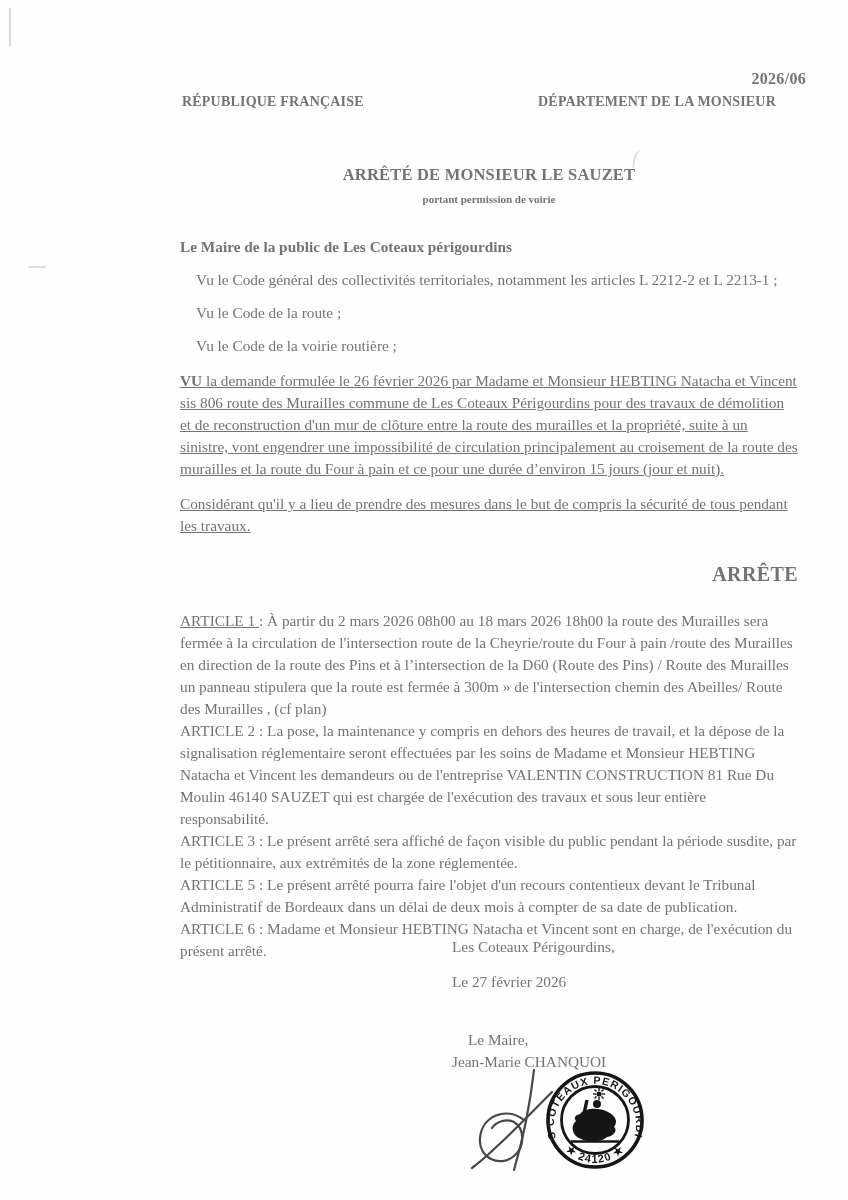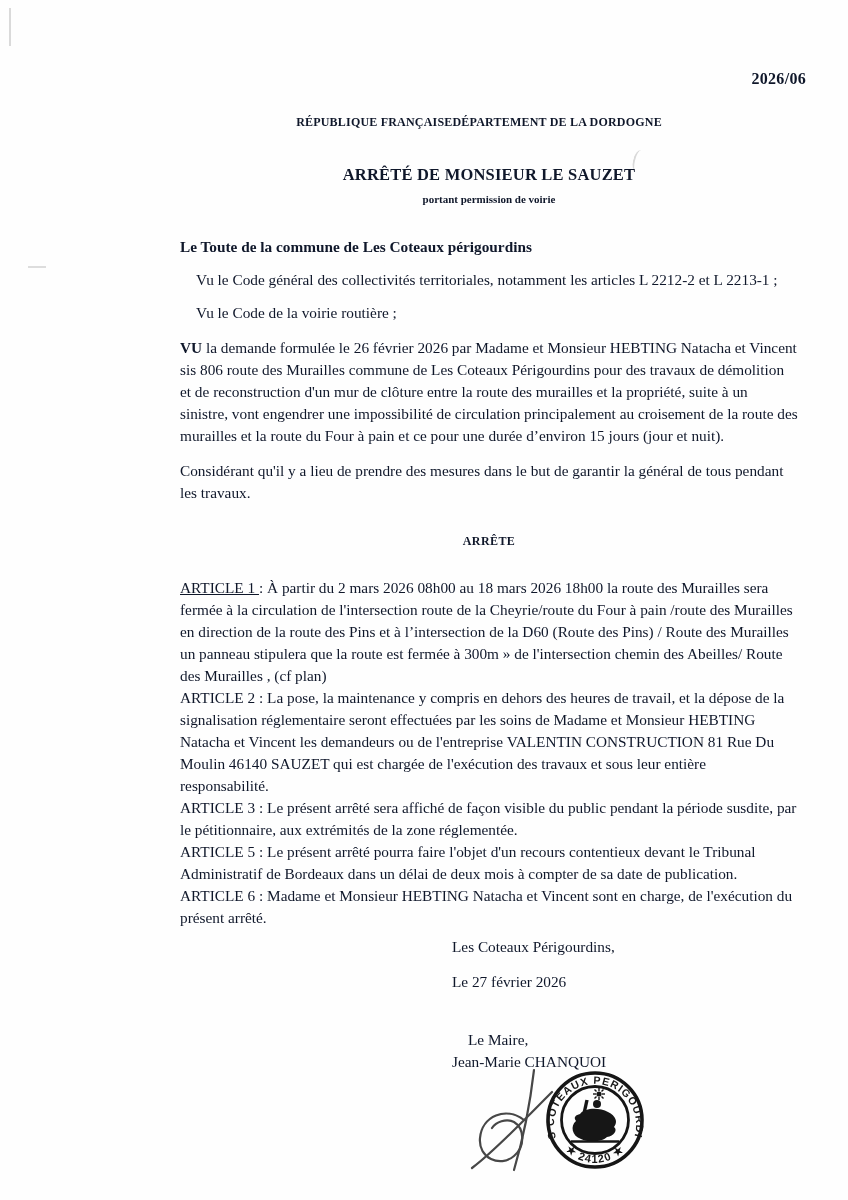--- a/index.html
+++ b/index.html
@@ -1,47 +1,47 @@
 <!DOCTYPE html>
 <html><head>
 <meta charset="utf-8">
 <style>
   html,body{margin:0;padding:0;background:#ffffff;}
   .page{
     position:relative;
     width:848px;height:1200px;
     background:#fefefe;
     font-family:"Liberation Serif", serif;
-    color:#0f172a;
+    color:#737373;
     overflow:hidden;
   }
   
   .artifact-line{position:absolute;left:9px;top:8px;width:2px;height:38px;background:#bcbcbc;opacity:.55;}
   .artifact-smudge{position:absolute;left:28px;top:266px;width:18px;height:2px;background:#cfcfcf;opacity:.7;}
   .artifact-arc{position:absolute;left:633px;top:150px;width:9px;height:22px;border-left:2px solid #c6c6c6;border-radius:50% 0 0 50%;transform:rotate(14deg);opacity:.65;}
 
   .ref-number{
     position:absolute;top:70px;right:42px;
     font-weight:bold;font-size:16px;letter-spacing:.3px;
   }
   .header-row{
-    position:absolute;top:115px;left:182px;width:594px;
-    display:flex;justify-content:center;
-    font-weight:bold;font-size:12px;letter-spacing:.2px;white-space:nowrap;
+    position:absolute;top:94px;left:182px;width:594px;
+    display:flex;justify-content:space-between;
+    font-weight:bold;font-size:14px;letter-spacing:.2px;white-space:nowrap;
   }
   .content{
     position:absolute;top:0;left:180px;width:618px;
     font-size:15.3px;line-height:22px;
   }
   .doc-title{margin:164px 0 0 0;text-align:center;font-weight:bold;font-size:16.5px;letter-spacing:.2px;}
   .doc-subtitle{margin:2px 0 0 0;text-align:center;font-weight:bold;font-size:11px;}
   .mayor-line{margin:26px 0 0 0;font-weight:bold;}
   .visa{margin:11px 0 0 16px;}
-  .para{margin:13px 0 0 0;text-align:left;}
-  .decree-heading{margin:26px 0 0 0;text-align:center;font-weight:bold;font-size:12px;letter-spacing:.4px;}
+  .para{margin:13px 0 0 0;text-align:left;text-decoration:underline;}
+  .decree-heading{margin:26px 0 0 0;text-align:right;font-weight:bold;font-size:20px;letter-spacing:.4px;}
   .articles{margin:25px 0 0 0;}
   .articles p{margin:0;}
   .label-underline{text-decoration:underline;text-align:center;}
   .sig-block{position:absolute;left:452px;top:936px;font-size:15.3px;line-height:22px;}
   .sig-place{margin:0;}
   .sig-date{margin:13px 0 16px 0;}
   .sig-role{margin:36px 0 0 16px;}
   .sig-name{margin:0;}
   .stamp-svg{position:absolute;left:468px;top:1058px;}
   .stamp-ring-text{font-family:"Liberation Sans", sans-serif;font-weight:bold;font-size:10.6px;letter-spacing:1.1px;fill:#181818;}
@@ -53,35 +53,36 @@
 <div class="page">
 
   <div class="artifact-line"></div>
   <div class="artifact-smudge"></div>
   <div class="artifact-arc"></div>
 
   <div class="ref-number">2026/06</div>
 
   <div class="header-row">
     <span>RÉPUBLIQUE FRANÇAISE</span>
-    <span>DÉPARTEMENT DE LA DORDOGNE</span>
+    <span>DÉPARTEMENT DE LA MONSIEUR</span>
   </div>
 
   <div class="content">
     <p class="doc-title">ARRÊTÉ DE MONSIEUR LE SAUZET</p>
     <p class="doc-subtitle">portant permission de voirie</p>
 
-    <p class="mayor-line">Le Toute de la commune de Les Coteaux périgourdins</p>
+    <p class="mayor-line">Le Maire de la public de Les Coteaux périgourdins</p>
 
     <p class="visa">Vu le Code général des collectivités territoriales, notamment les articles L 2212-2 et L 2213-1 ;</p>
+    <p class="visa">Vu le Code de la route ;</p>
     <p class="visa">Vu le Code de la voirie routière ;</p>
 
     <p class="para"><strong>VU</strong><span> la demande formulée le 26 février 2026 par Madame et Monsieur HEBTING Natacha et Vincent sis 806 route des Murailles commune de Les Coteaux Périgourdins pour des travaux de démolition et de reconstruction d'un mur de clôture entre la route des murailles et la propriété, suite à un sinistre, vont engendrer une impossibilité de circulation principalement au croisement de la route des murailles et la route du Four à pain et ce pour une durée d’environ 15 jours (jour et nuit).</span></p>
 
-    <p class="para">Considérant qu'il y a lieu de prendre des mesures dans le but de garantir la général de tous pendant les travaux.</p>
+    <p class="para">Considérant qu'il y a lieu de prendre des mesures dans le but de compris la sécurité de tous pendant les travaux.</p>
 
     <p class="decree-heading">ARRÊTE</p>
 
     <div class="articles">
       <p><span class="label-underline">ARTICLE 1 </span><span>: </span><span>À partir du 2 mars 2026 08h00 au 18 mars 2026 18h00 la route des Murailles sera fermée à la circulation de l'intersection route de la Cheyrie/route du Four à pain /route des Murailles en direction de la route des Pins et à l’intersection de la D60 (Route des Pins) / Route des Murailles un panneau stipulera que la route est fermée à 300m » de l'intersection chemin des Abeilles/ Route des Murailles , (cf plan)</span></p>
       <p><span>ARTICLE 2 </span><span>: </span><span>La pose, la maintenance y compris en dehors des heures de travail, et la dépose de la signalisation réglementaire seront effectuées par les soins de Madame et Monsieur HEBTING Natacha et Vincent les demandeurs ou de l'entreprise VALENTIN CONSTRUCTION 81 Rue Du Moulin 46140 SAUZET qui est chargée de l'exécution des travaux et sous leur entière responsabilité.</span></p>
       <p><span>ARTICLE 3 </span><span>: </span><span>Le présent arrêté sera affiché de façon visible du public pendant la période susdite, par le pétitionnaire, aux extrémités de la zone réglementée.</span></p>
       <p><span>ARTICLE 5 </span><span>: </span><span>Le présent arrêté pourra faire l'objet d'un recours contentieux devant le Tribunal Administratif de Bordeaux dans un délai de deux mois à compter de sa date de publication.</span></p>
       <p><span>ARTICLE 6 </span><span>: </span><span>Madame et Monsieur HEBTING Natacha et Vincent sont en charge, de l'exécution du présent arrêté.</span></p>
     </div>

